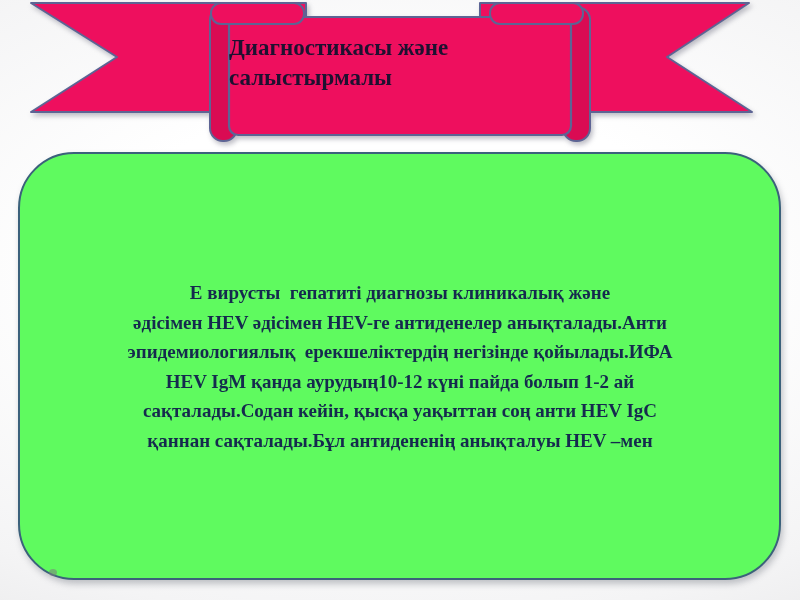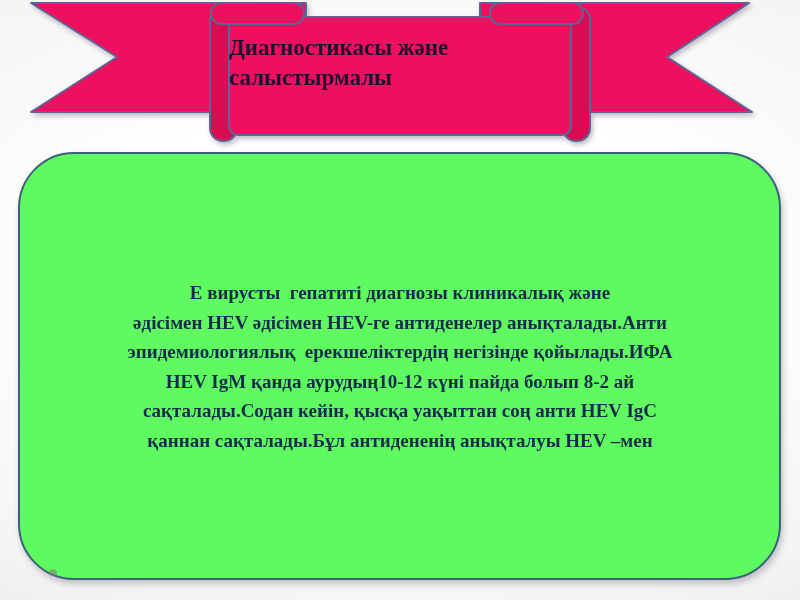--- a/index.html
+++ b/index.html
@@ -72,20 +72,20 @@
       <div class="t-line">Диагностикасы және</div>
       <div class="t-line">салыстырмалы</div>
     </div>
 
   <div class="content-box"></div>
 
   <div class="content-text">
       <div class="b-line">Е вирусты  гепатиті диагнозы клиникалық және</div>
       <div class="b-line">әдісімен HEV әдісімен HEV-ге антиденелер анықталады.Анти</div>
       <div class="b-line">эпидемиологиялық  ерекшеліктердің негізінде қойылады.ИФА</div>
-      <div class="b-line">HEV IgM қанда аурудың10-12 күні пайда болып 8-2 ай</div>
+      <div class="b-line">HEV IgM қанда аурудың10-12 күні пайда болып 1-2 ай</div>
       <div class="b-line">сақталады.Содан кейін, қысқа уақыттан соң анти HEV IgC</div>
       <div class="b-line">қаннан сақталады.Бұл антидененің анықталуы HEV –мен</div>
     </div>
 
   <div class="smudge-dot"></div>
 
 </div>
 
 </body></html>

